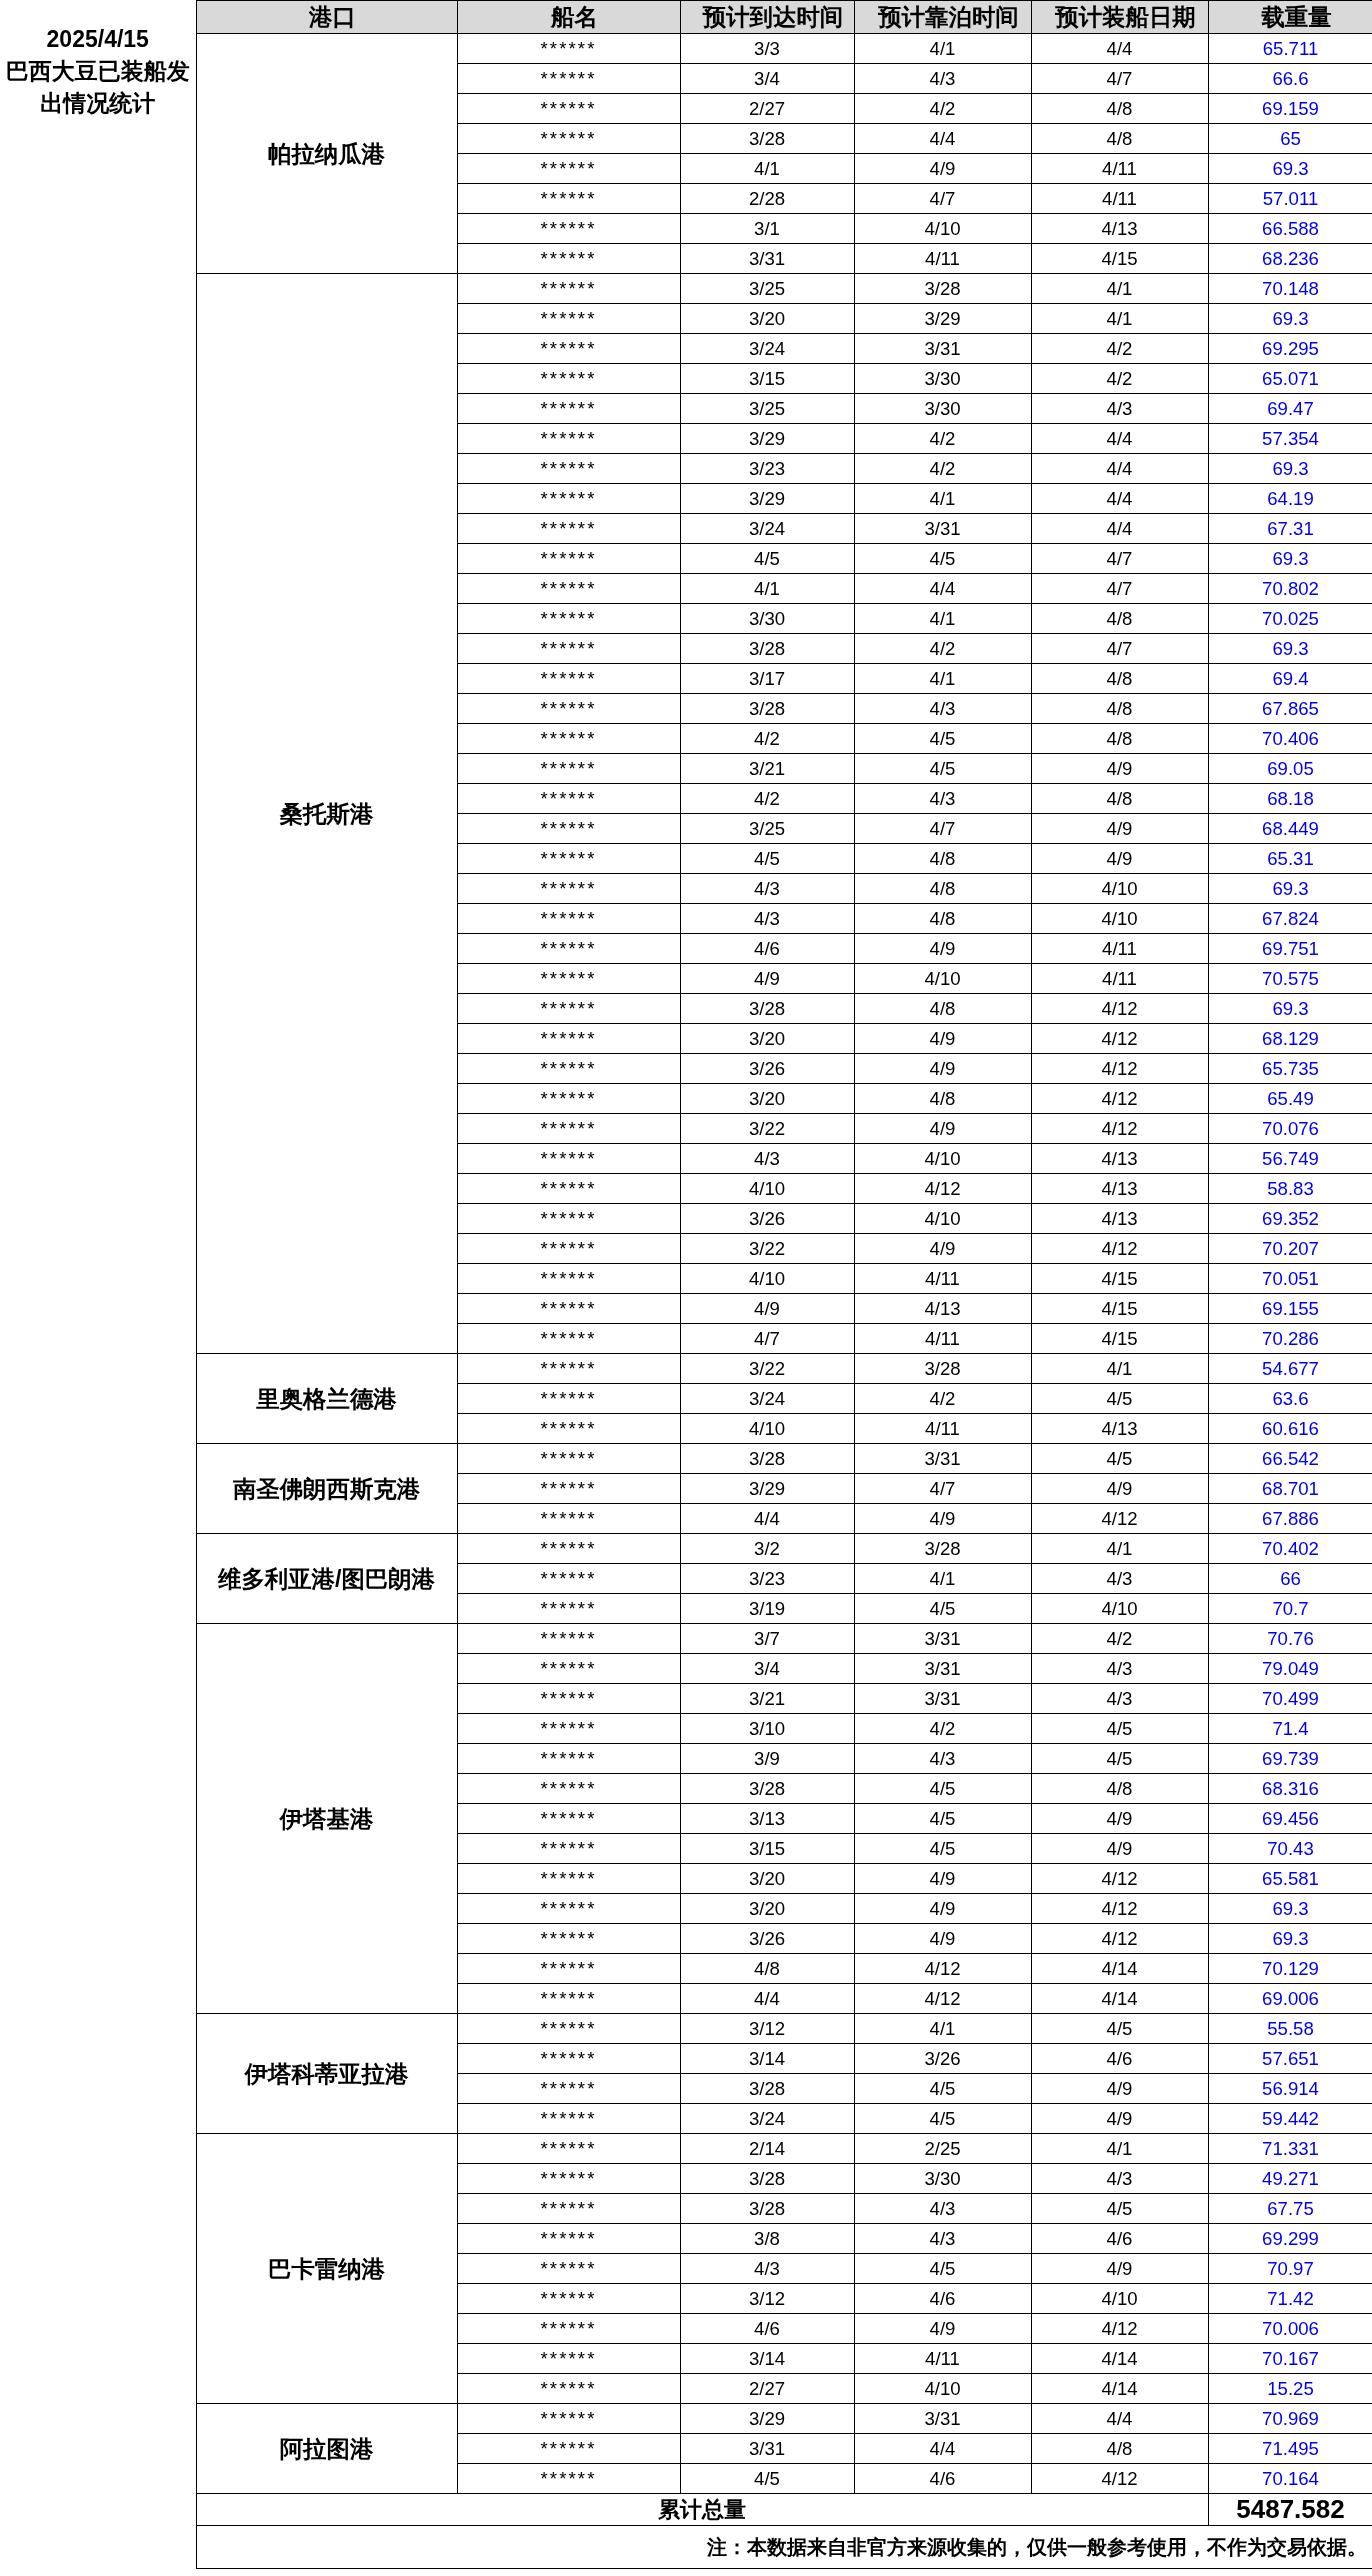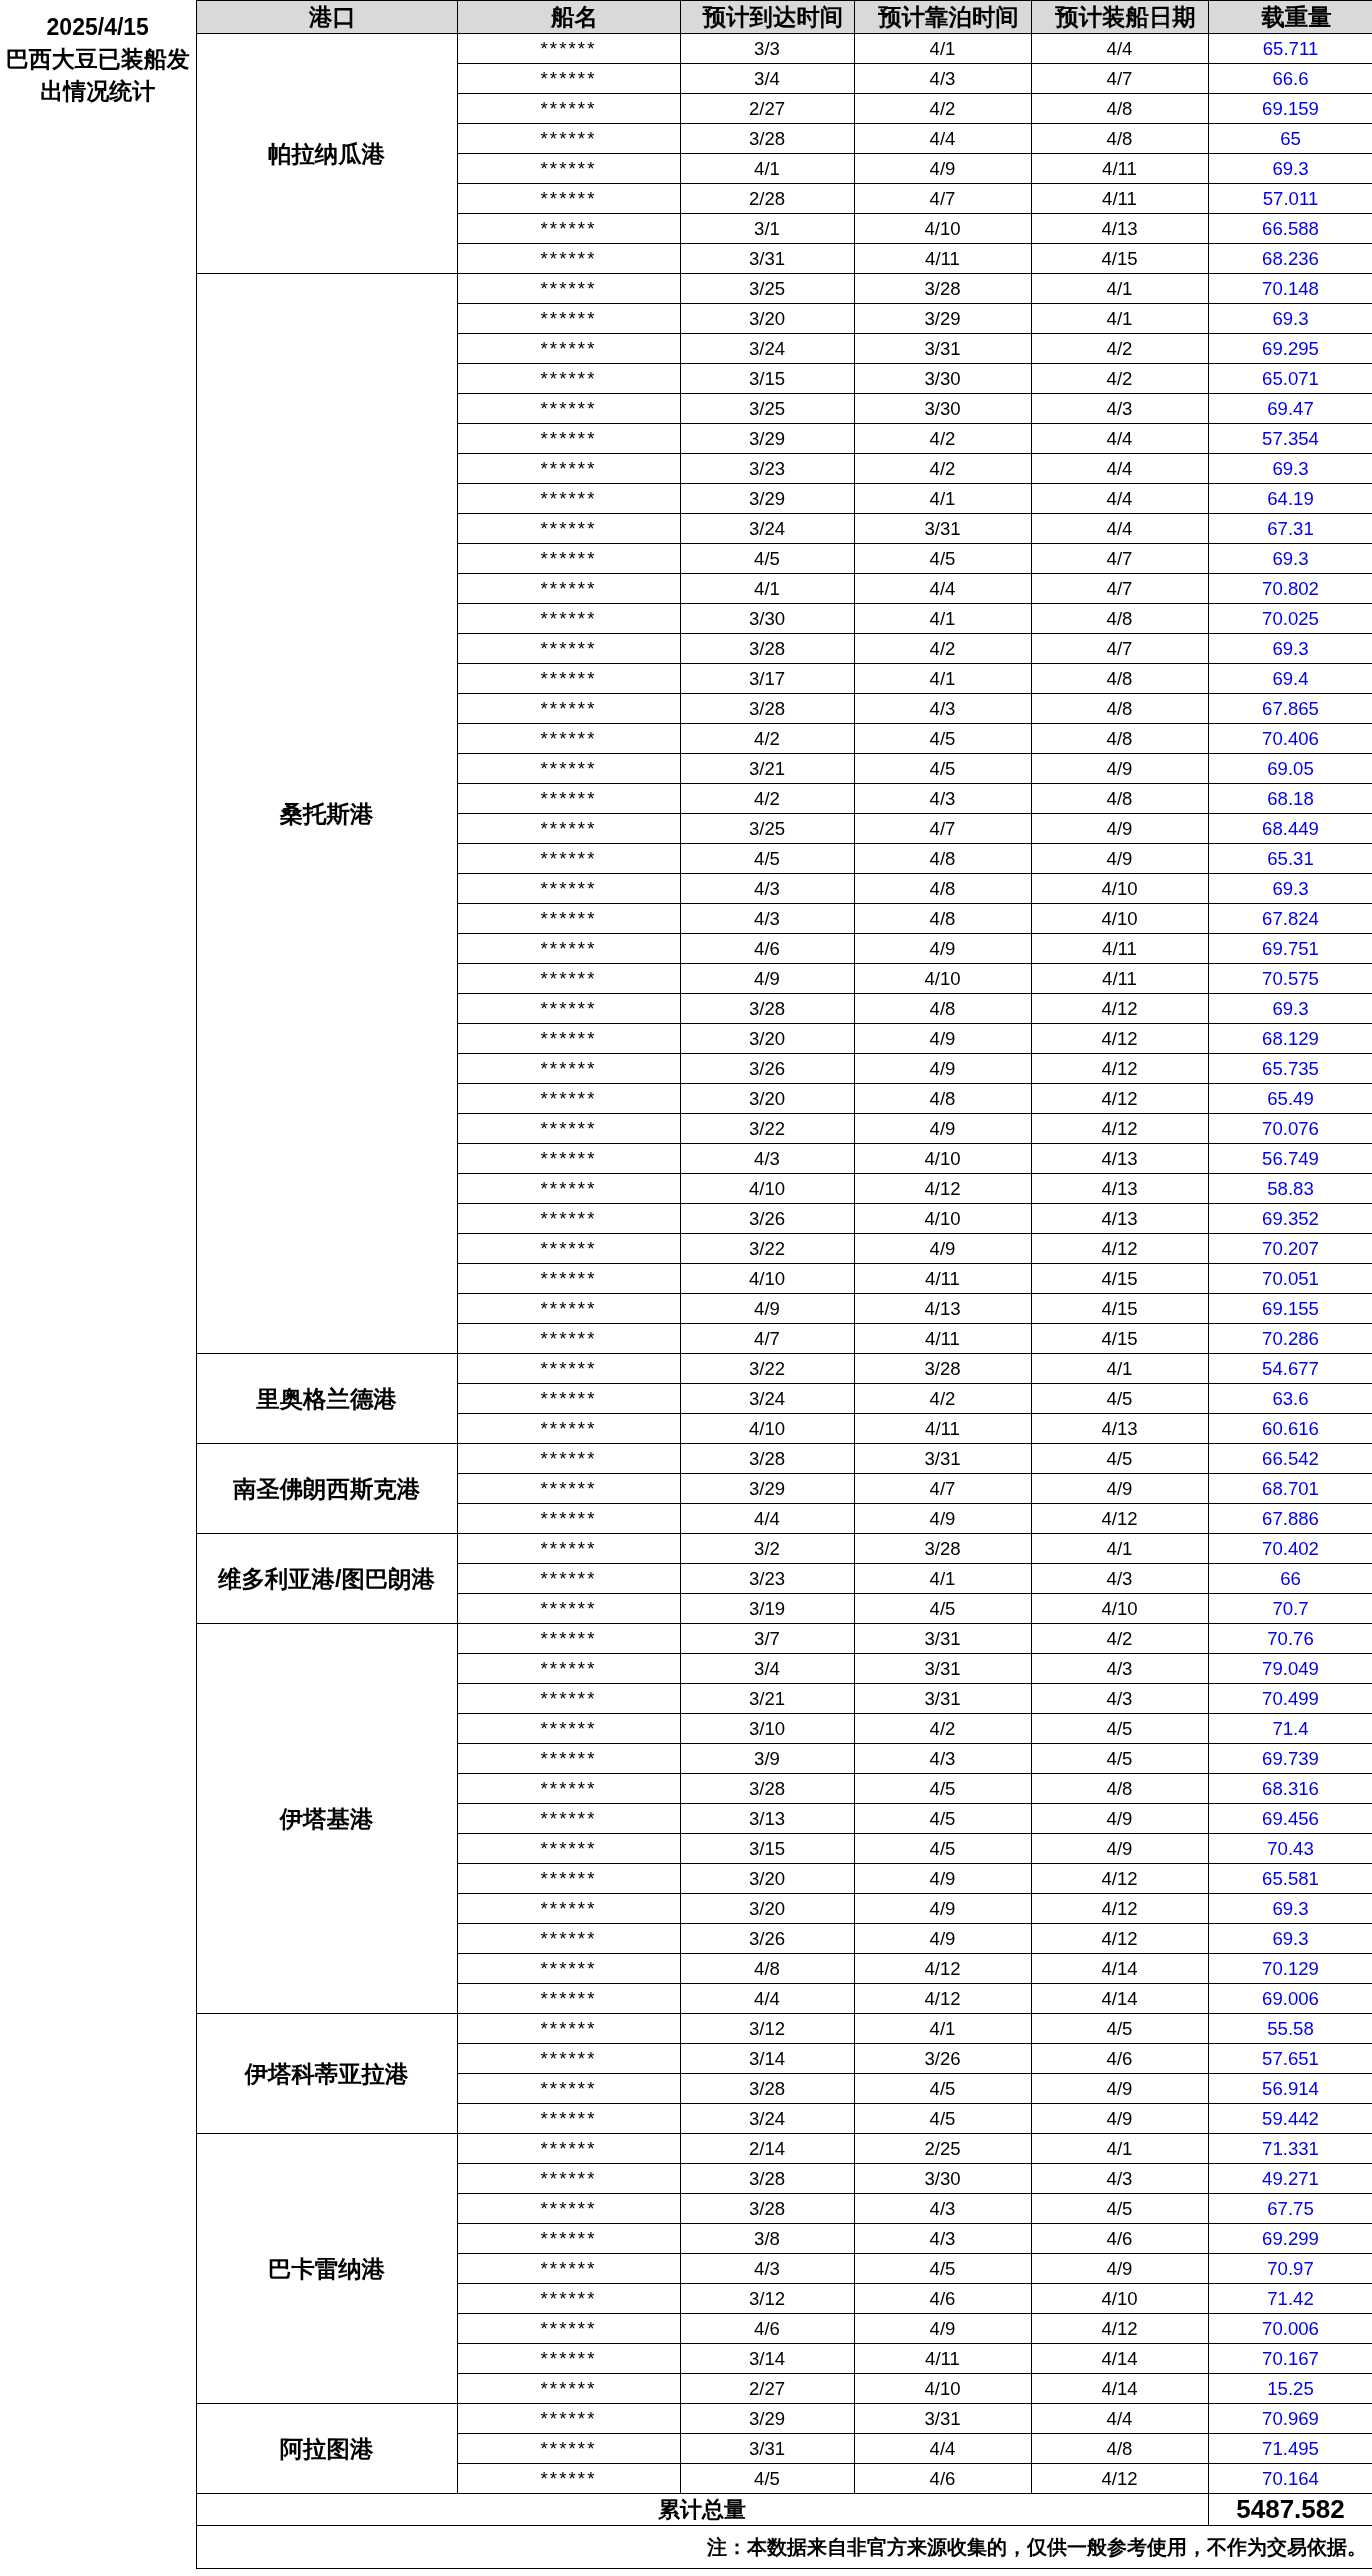--- a/index.html
+++ b/index.html
@@ -20,21 +20,21 @@
   }
   
   td.title-cell{
     border:none;
     background:#ffffff;
     vertical-align:top;
     text-align:center;
     font-weight:bold;
     font-size:23px;
     line-height:32px;
-    padding-top:10px;
+    padding-top:22px;
   }
   
   th,td.c{
     border:1.4px solid var(--border);
     text-align:center;
     vertical-align:middle;
     padding:0;
     overflow:hidden;
     white-space:nowrap;
   }

